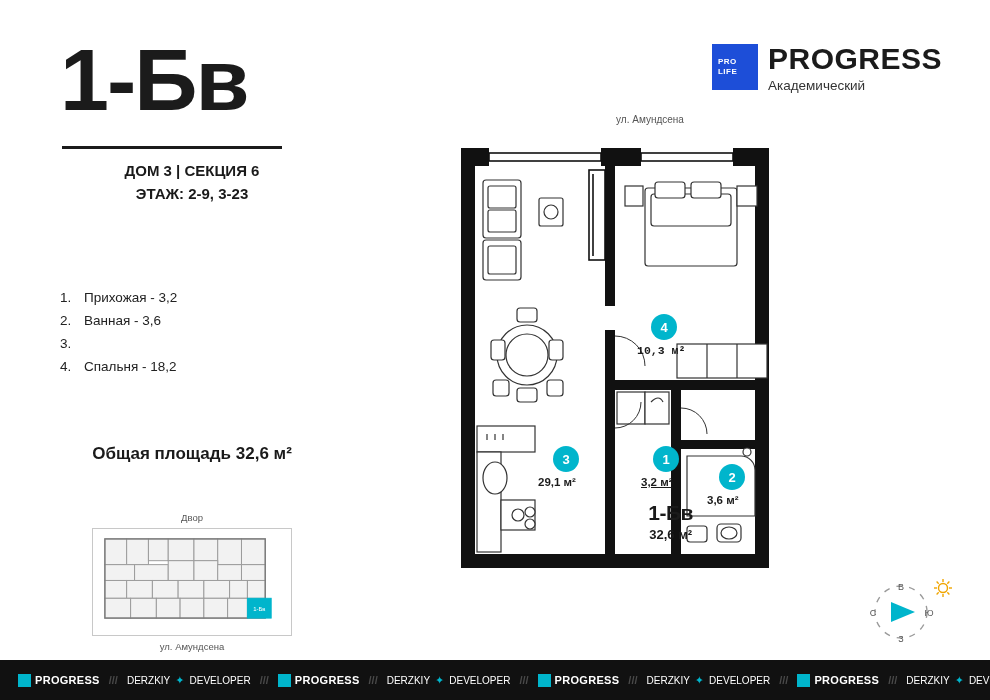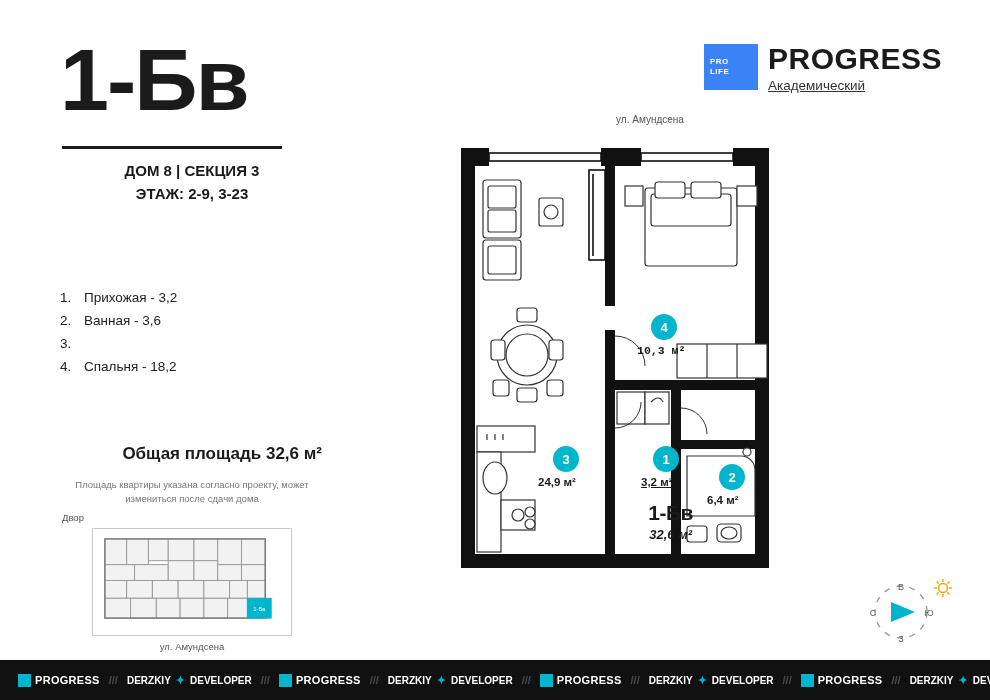--- a/index.html
+++ b/index.html
@@ -31,51 +31,51 @@
   }
   .subtitle div { white-space:nowrap; }
 
   .room-list { position:absolute; left:60px; top:286px; width:300px; }
   .room-row { display:flex; font-size:13.5px; line-height:23px; color:#222; }
   .room-row .num { width:24px; color:#222; }
   .room-row .nm { }
 
   .area-total {
     position:absolute; left:62px; top:444px; width:260px;
-    text-align:right; font-size:17px; font-weight:bold;
+    text-align:center; font-size:17px; font-weight:bold;
   }
   .area-note {
     position:absolute; left:52px; top:478px; width:280px;
     text-align:center; font-size:9.5px; color:#777; line-height:1.5;
   }
 
   .yard-label {
-    position:absolute; left:62px; top:512px; width:260px; 
+    position:absolute; left:62px; top:512px; width:260px; text-align:center;
     font-size:9.5px; color:#555;
   }
   .street-label-bottom {
     position:absolute; left:62px; top:641px; width:260px; text-align:center;
     font-size:9.5px; color:#555;
   }
   .keyplan {
     position:absolute; left:92px; top:528px; width:200px; height:108px;
     border:1px solid #c8c8c8; background:#fff;
   }
   .kp-svg { position:absolute; inset:0; }
 
   
   .logo { position:absolute; right:48px; top:44px; display:flex; align-items:flex-start; gap:10px; }
   .logo-mark {
-    width:54px; height:46px; background:#3b82f6; color:#fff;
+    width:46px; height:46px; background:#1d4ed8; color:#fff;
     font-size:8px; font-weight:bold; line-height:1.25;
     display:flex; flex-direction:column; justify-content:center; padding-left:6px;
     letter-spacing:.5px;
   }
   .logo-word { font-size:30px; font-weight:bold; letter-spacing:.5px; line-height:1; color:#1b1b1b; }
-  .logo-sub { font-size:13.5px; color:#333; margin-top:4px;text-decoration:underline; }
+  .logo-sub { font-size:13.5px; color:#333; margin-top:4px; }
 
   .street-top {
     position:absolute; left:520px; top:114px; width:260px; text-align:center;
     font-size:10px; color:#555;
   }
 
   
   .plan { position:absolute; left:455px; top:140px; width:360px; height:430px; }
   .plan svg { display:block; }
 
@@ -84,50 +84,50 @@
     background:#00b5cc; color:#fff; font-size:13px; font-weight:bold;
     display:flex; align-items:center; justify-content:center;
   }
   .marker-label {
     position:absolute; font-size:11.5px; font-weight:bold; color:#1b1b1b; white-space:nowrap;
   }
   .plan-total {
     position:absolute; right:122px; bottom:28px; text-align:center;
   }
   .plan-total .t1 { font-size:21px; font-weight:bold; letter-spacing:-.5px; }
-  .plan-total .t2 { font-size:13px; font-weight:bold; margin-top:2px;font-style:italic; }
+  .plan-total .t2 { font-size:13px; font-weight:bold; margin-top:2px; }
 
   
   .compass { position:absolute; left:865px; top:576px; width:90px; height:72px; }
 
   
   .footer {
     position:absolute; left:0; bottom:0; width:990px; height:40px;
     background:#111; color:#fff; display:flex; align-items:center;
     overflow:hidden; white-space:nowrap;
   }
   .f-sep { color:#4a4a4a; font-size:11px; font-weight:bold; padding:0 9px; }
   .f-logo { display:flex; align-items:center; gap:4px; }
   .f-logo .m { width:13px; height:13px; background:#00b5cc; }
   .f-logo .w { font-size:11px; font-weight:bold; letter-spacing:.3px; }
-  .f-dev { display:flex; align-items:center; gap:5px; font-size:10px; font-weight:bold; }
+  .f-dev { display:flex; align-items:center; gap:5px; font-size:10px; font-weight:normal; }
   .f-dev .star { color:#00b5cc; font-size:11px; }
 </style>
 </head>
 <body>
 
 <div class="page">
 
   <div class="left">
 
     <div class="title">1-Бв</div>
     <div class="title-rule"></div>
 
     <div class="subtitle">
-      <div>ДОМ 8 | СЕКЦИЯ 3</div>
+      <div>ДОМ 3 | СЕКЦИЯ 6</div>
       <div>ЭТАЖ: 2-9, 3-23</div>
     </div>
 
     <div class="room-list">
       <div class="room-row">
         <span class="num">1.</span>
         <span class="nm">Прихожая - 3,2</span>
       </div>
       <div class="room-row">
         <span class="num">2.</span>
@@ -136,21 +136,20 @@
       <div class="room-row">
         <span class="num">3.</span>
       </div>
       <div class="room-row">
         <span class="num">4.</span>
         <span class="nm">Спальня - 18,2</span>
       </div>
     </div>
 
     <div class="area-total">Общая площадь 32,6 м²</div>
-    <div class="area-note">Площадь квартиры указана согласно проекту, может измениться после сдачи дома</div>
 
     <div class="yard-label">Двор</div>
 
     <div class="keyplan">
       <svg class="kp-svg" viewBox="0 0 200 108">
         <g fill="#f2f2f2" stroke="#9b9b9b" stroke-width="1">
           <rect x="12" y="10" width="22" height="26"></rect>
           <rect x="34" y="10" width="22" height="26"></rect>
           <rect x="56" y="10" width="20" height="22"></rect>
           <rect x="76" y="10" width="26" height="22"></rect>
@@ -300,27 +299,27 @@
         <path d="M160 196 a30 30 0 0 1 30 30"></path>
         <path d="M226 268 a26 26 0 0 1 26 26"></path>
         <path d="M160 288 a26 26 0 0 0 26 -26"></path>
       </g>
     </svg>
 
     <div class="marker" style="left:196px; top:174px;">4</div>
     <div class="marker-label" style="left:182px; top:204px;font-family:Liberation Mono, monospace;">10,3 м²</div>
 
     <div class="marker" style="left:98px; top:306px;">3</div>
-    <div class="marker-label" style="left:83px; top:336px;">24,9 м²</div>
+    <div class="marker-label" style="left:83px; top:336px;">29,1 м²</div>
 
     <div class="marker" style="left:198px; top:306px;">1</div>
     <div class="marker-label" style="left:186px; top:336px;text-decoration:underline;">3,2 м²</div>
 
     <div class="marker" style="left:264px; top:324px;">2</div>
-    <div class="marker-label" style="left:252px; top:354px;">6,4 м²</div>
+    <div class="marker-label" style="left:252px; top:354px;">3,6 м²</div>
 
     <div class="plan-total">
       <div class="t1">1-Бв</div>
       <div class="t2">32,6 м²</div>
     </div>
   </div>
 
   <div class="compass">
     <svg width="90" height="72" viewBox="0 0 90 72">
       <g fill="none" stroke="#9a9a9a" stroke-width="1.4" stroke-dasharray="6 7">

